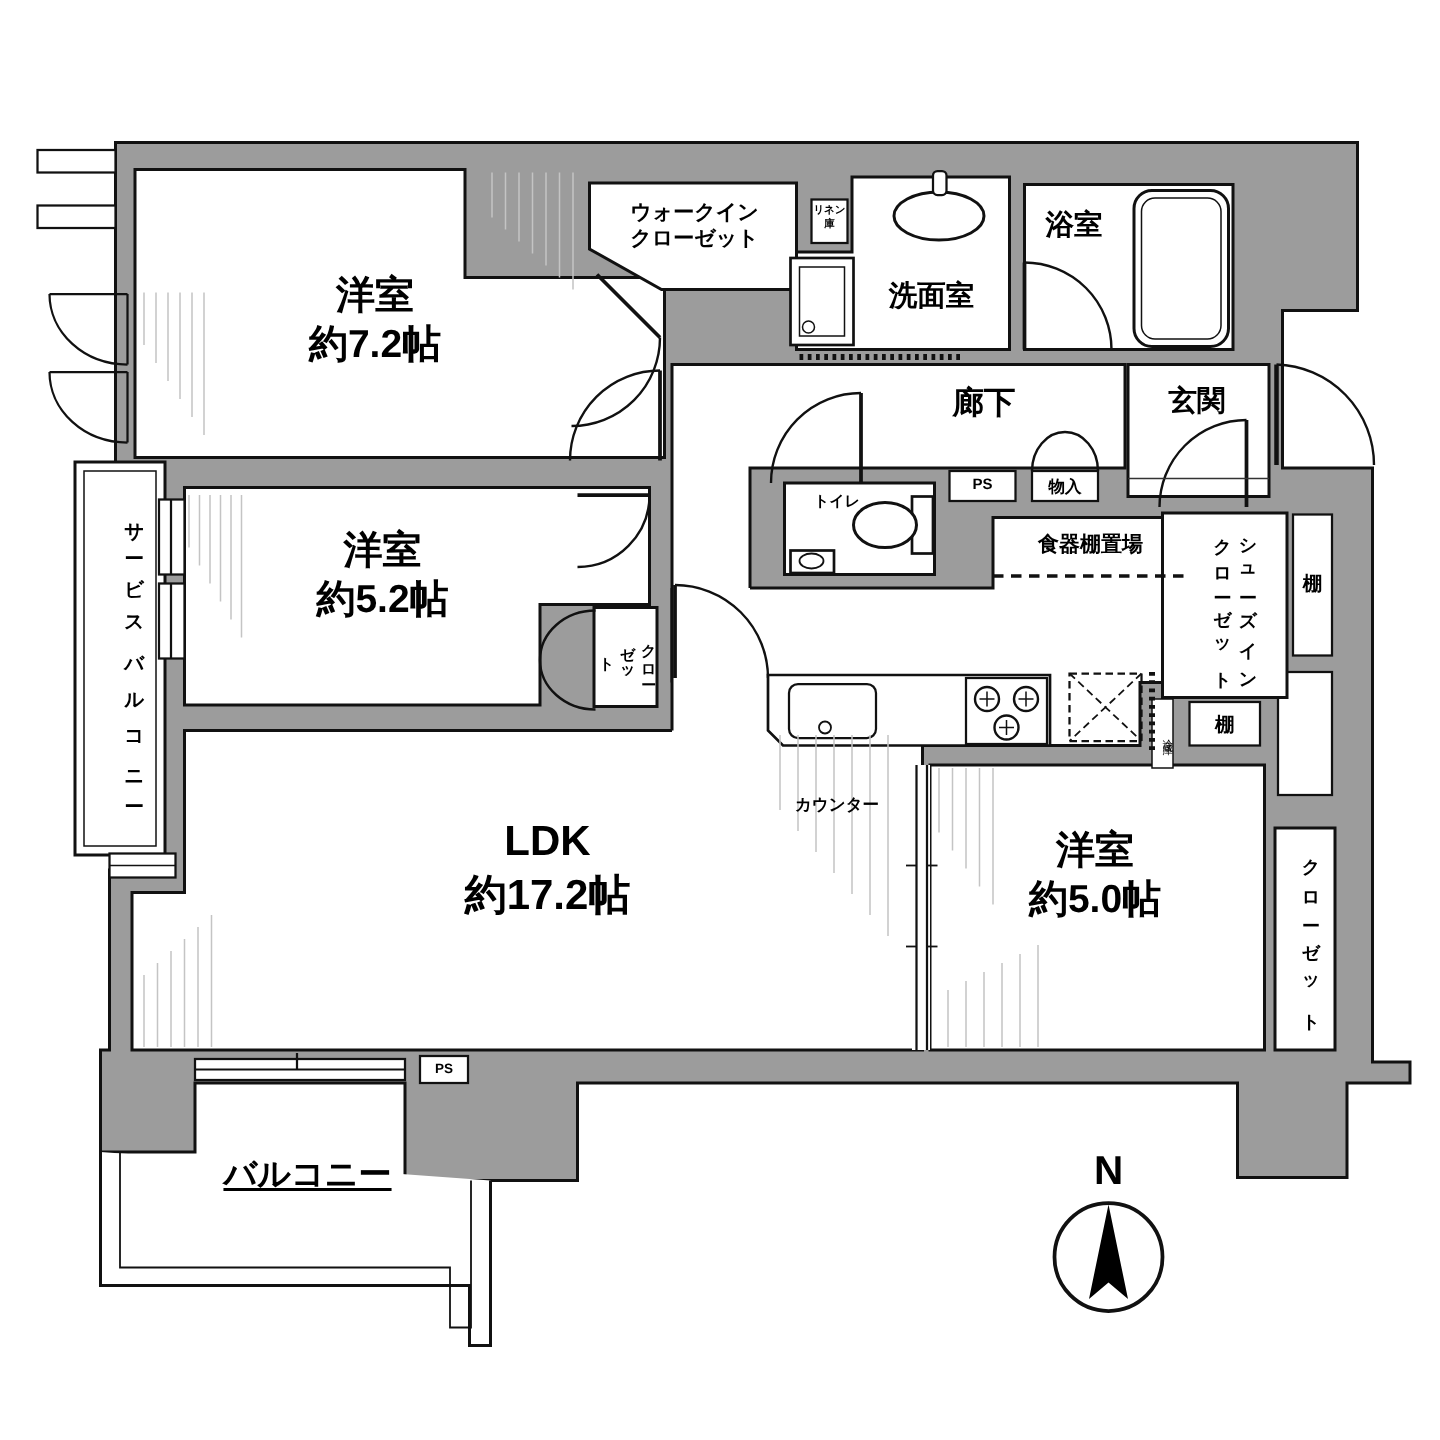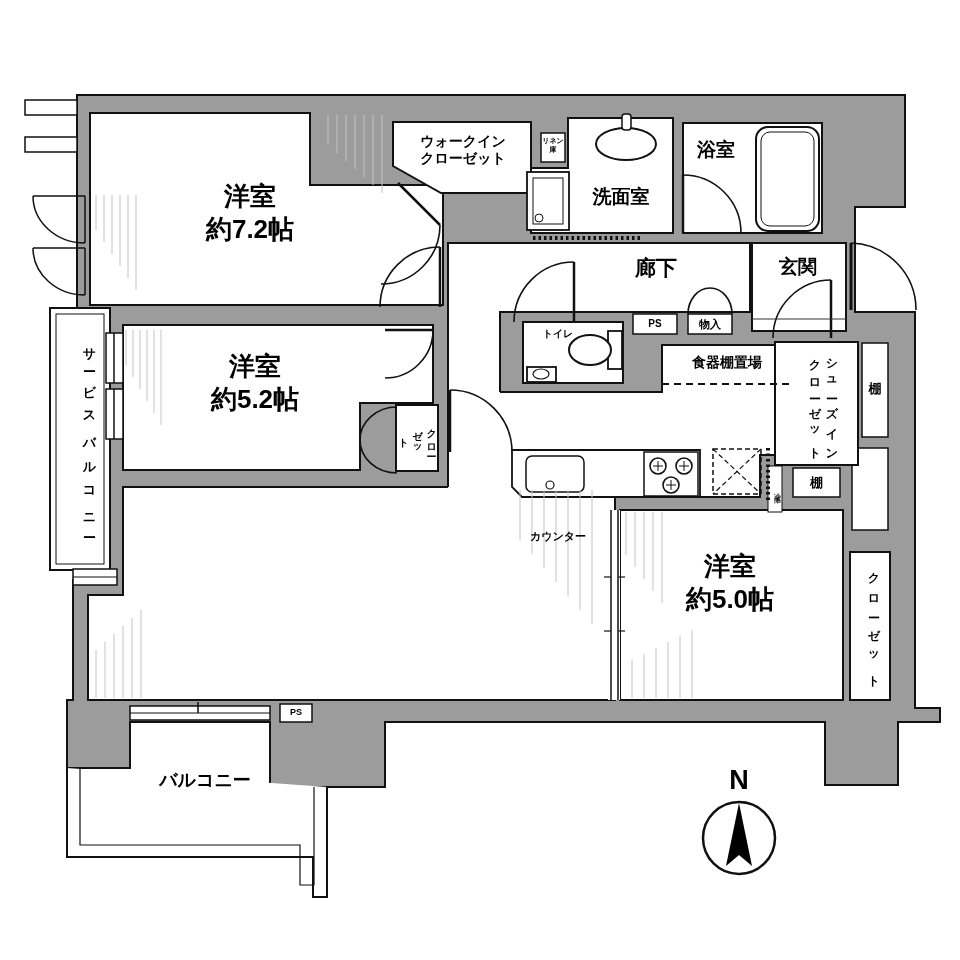--- a/index.html
+++ b/index.html
@@ -159,33 +159,34 @@
 
   <g>
     <circle cx="739" cy="838" r="36" fill="none" stroke="#111" stroke-width="2.5"></circle>
     <path d="M739,803 L726,866 L739,855 L752,866 Z" fill="#000" stroke="none"></path>
   </g>
 </svg>
 
 <div class="lbl" style="left:130px;top:180px;width:240px;font-size:26px;line-height:33px;"><span>洋室</span><br><span>約7.2帖</span></div>
 <div class="lbl" style="left:135px;top:350px;width:240px;font-size:26px;line-height:33px;"><span>洋室</span><br><span>約5.2帖</span></div>
 <div class="lbl" style="left:610px;top:550px;width:240px;font-size:26px;line-height:33px;"><span>洋室</span><br><span>約5.0帖</span></div>
+<div class="lbl" style="left:245px;top:543px;width:240px;font-size:28px;line-height:36px;"><span>LDK</span><br><span>約17.2帖</span></div>
 <div class="lbl" style="left:396px;top:133px;width:134px;font-size:14px;line-height:17px;"><span>ウォークイン</span><br><span>クローゼット</span></div>
 <div class="lbl" style="left:566px;top:184px;width:110px;font-size:19px;">洗面室</div>
 <div class="lbl" style="left:680px;top:137px;width:72px;font-size:19px;">浴室</div>
 <div class="lbl" style="left:750px;top:254px;width:70px;font-size:19px;margin-left:13px;">玄関</div>
 <div class="lbl" style="left:597px;top:254px;width:118px;font-size:21px;">廊下</div>
 <div class="lbl" style="left:521px;top:327px;width:74px;font-size:10px;">トイレ</div>
 <div class="lbl" style="left:541px;top:136px;width:24px;font-size:7px;line-height:9px;"><span>リネン</span><br><span>庫</span></div>
 <div class="lbl" style="left:688px;top:317px;width:44px;font-size:11px;">物入</div>
 <div class="lbl" style="left:633px;top:318px;width:44px;font-size:10px;">PS</div>
 <div class="lbl" style="left:280px;top:707px;width:32px;font-size:9px;">PS</div>
 <div class="lbl" style="left:660px;top:354px;width:134px;font-size:14px;">食器棚置場</div>
 <div class="lbl" style="left:522px;top:500px;width:72px;font-size:11px;margin-top:29px;">カウンター</div>
-<div class="lbl" style="left:140px;top:768px;width:130px;font-size:18px;">バルコニー</div>
+<div class="lbl" style="left:140px;top:768px;width:130px;font-size:22px;text-decoration:underline;">バルコニー</div>
 <div class="lbl vtext" style="left:72px;top:318px;width:26px;height:245px;font-size:13px;letter-spacing:11px;">サービスバルコニー</div>
 <div class="lbl vtext" style="left:398px;top:418px;width:40px;height:40px;font-size:10px;line-height:14px;letter-spacing:3px;">クローゼット</div>
 <div class="lbl vtext" style="left:858px;top:558px;width:24px;height:138px;font-size:12px;letter-spacing:10px;">クローゼット</div>
 <div class="lbl vtext" style="left:788px;top:346px;width:52px;height:118px;font-size:12px;line-height:17px;letter-spacing:7px;">シューズインクローゼット</div>
 <div class="lbl" style="left:862px;top:380px;width:26px;font-size:13px;">棚</div>
 <div class="lbl" style="left:793px;top:474px;width:47px;font-size:13px;">棚</div>
 <div class="lbl vtext light" style="left:769px;top:473px;width:13px;height:34px;font-size:7px;letter-spacing:2px;">冷蔵庫</div>
 <div class="lbl" style="left:722px;top:765px;width:34px;font-size:27px;">N</div>
 </div>
 

